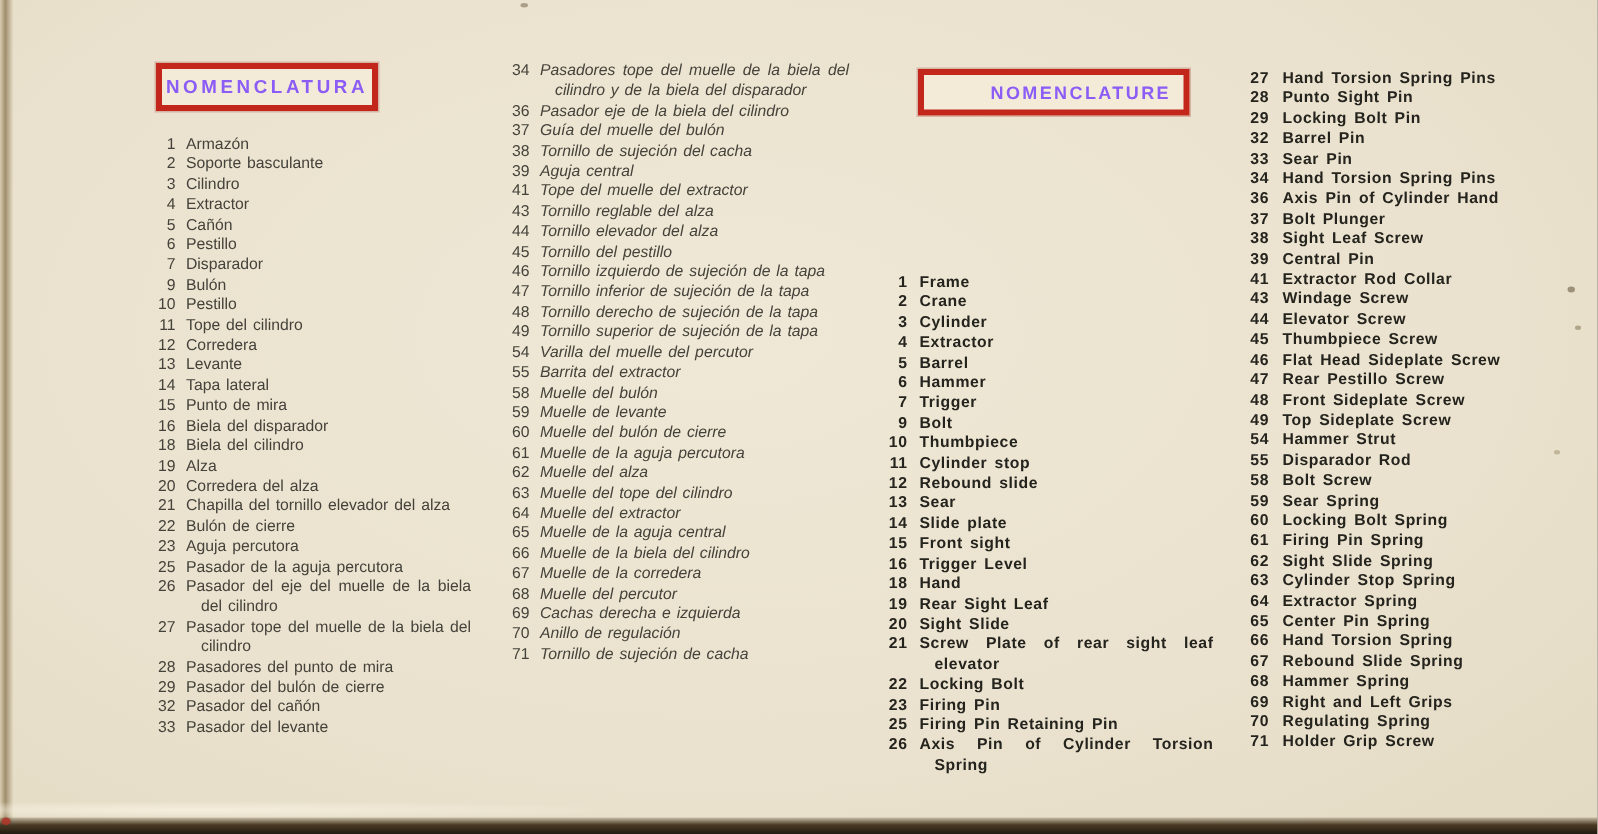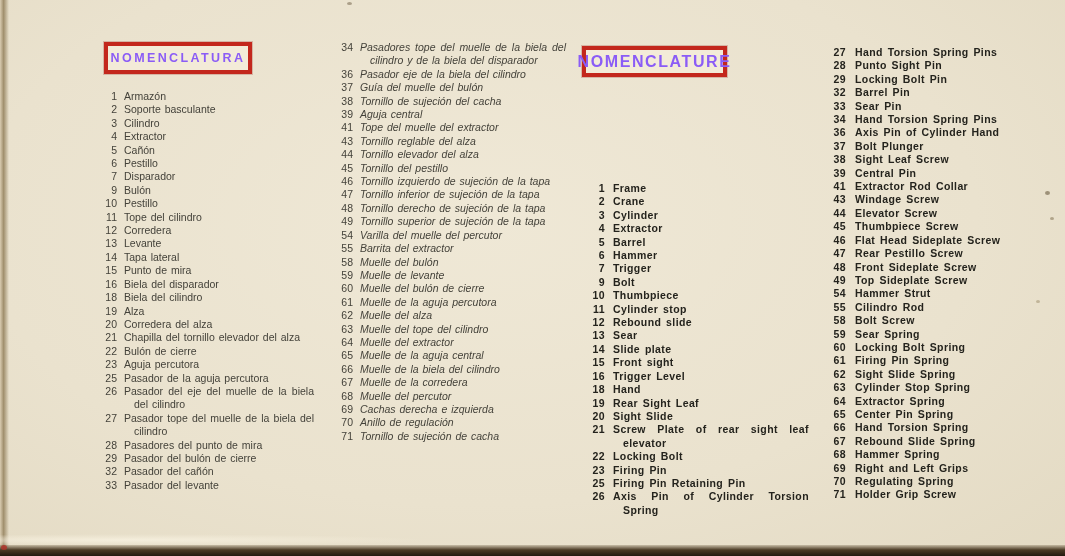--- a/index.html
+++ b/index.html
@@ -20,21 +20,21 @@
   .speck{position:absolute;border-radius:50%;}
 
   
   .titlebox{
     position:absolute; border:4px solid #c3271c; background:#f3ebd8;
     display:flex; align-items:center; justify-content:center;
     font-weight:bold; color:#8b5cf6;
     box-shadow:0 0 0 1px rgba(150,40,30,.25);
   }
   .titlebox.es{left:104px; top:42px; width:140px; height:24px; font-size:12.5px; letter-spacing:2.4px;}
-  .titlebox.en{left:582px; top:46px; width:137px; height:23px; font-size:16px; letter-spacing:1.6px;}
+  .titlebox.en{left:612px; top:46px; width:137px; height:23px; font-size:12px; letter-spacing:1.6px;padding-left:36px;}
 
   
   .col{position:absolute; font-size:10.5px; line-height:13.4px;}
   .row{display:flex; align-items:flex-start;}
   .num{flex:none; text-align:right;}
   .txt{text-align:justify; padding-left:10px; text-indent:-10px; word-spacing:1px;}
 
   .col.es{color:#44423a; font-weight:400;}
   .col.es .num{font-weight:400;}
   .col.en{color:#24231d; font-weight:700; letter-spacing:0.4px;}
@@ -459,21 +459,21 @@
       <div class="row">
         <span class="num">49</span>
         <span class="txt">Top Sideplate Screw</span>
       </div>
       <div class="row">
         <span class="num">54</span>
         <span class="txt">Hammer Strut</span>
       </div>
       <div class="row">
         <span class="num">55</span>
-        <span class="txt">Cilindro Rod</span>
+        <span class="txt">Disparador Rod</span>
       </div>
       <div class="row">
         <span class="num">58</span>
         <span class="txt">Bolt Screw</span>
       </div>
       <div class="row">
         <span class="num">59</span>
         <span class="txt">Sear Spring</span>
       </div>
       <div class="row">

